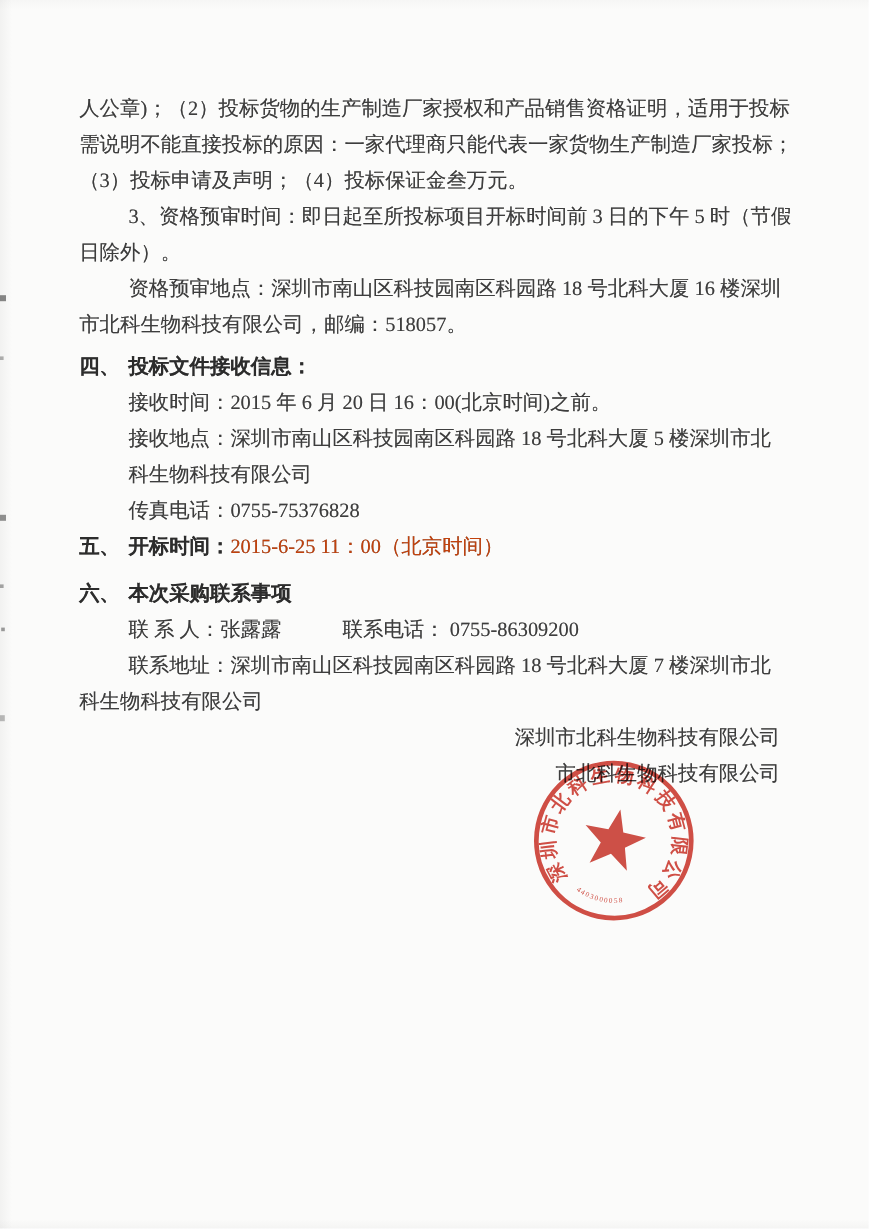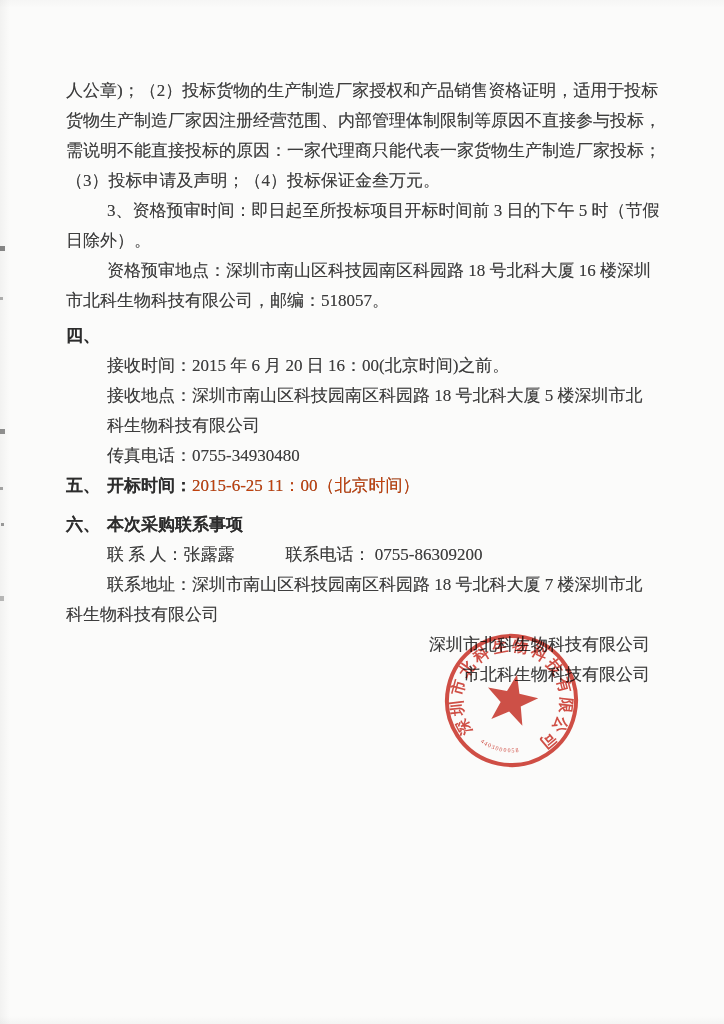--- a/index.html
+++ b/index.html
@@ -68,38 +68,38 @@
 </style>
 </head>
 <body>
 
 <div class="page">
   <div class="edge-specks"></div>
 
   <div class="content">
 
     <p class="ln">人公章)；（2）投标货物的生产制造厂家授权和产品销售资格证明，适用于投标</p>
-    <p class="ln">货物生产制造厂家因注册经营范围、内部管理体制限制等原因不直接参与投标，</p>
     <p class="ln">需说明不能直接投标的原因：一家代理商只能代表一家货物生产制造厂家投标；</p>
     <p class="ln">（3）投标申请及声明；（4）投标保证金叁万元。</p>
 
     <p class="ln indent1">3、资格预审时间：即日起至所投标项目开标时间前 3 日的下午 5 时（节假</p>
     <p class="ln">日除外）。</p>
 
     <p class="ln indent1">资格预审地点：深圳市南山区科技园南区科园路 18 号北科大厦 16 楼深圳</p>
     <p class="ln">市北科生物科技有限公司，邮编：518057。</p>
 
     <div class="sec mt5">
       <span class="secnum">四、</span>
+      <span>投标文件接收信息：</span>
     </div>
 
     <p class="ln indent1 mt7">接收时间：2015 年 6 月 20 日 16：00(北京时间)之前。</p>
     <p class="ln indent1">接收地点：深圳市南山区科技园南区科园路 18 号北科大厦 5 楼深圳市北</p>
     <p class="ln indent1">科生物科技有限公司</p>
-    <p class="ln indent1">传真电话：0755-34930480</p>
+    <p class="ln indent1">传真电话：0755-75376828</p>
 
     <div class="sec">
       <span class="secnum">五、</span>
       <span>开标时间：</span>
       <span class="secrest">2015-6-25  11：00（北京时间）</span>
     </div>
 
     <div class="sec mt9">
       <span class="secnum">六、</span>
       <span>本次采购联系事项</span>

